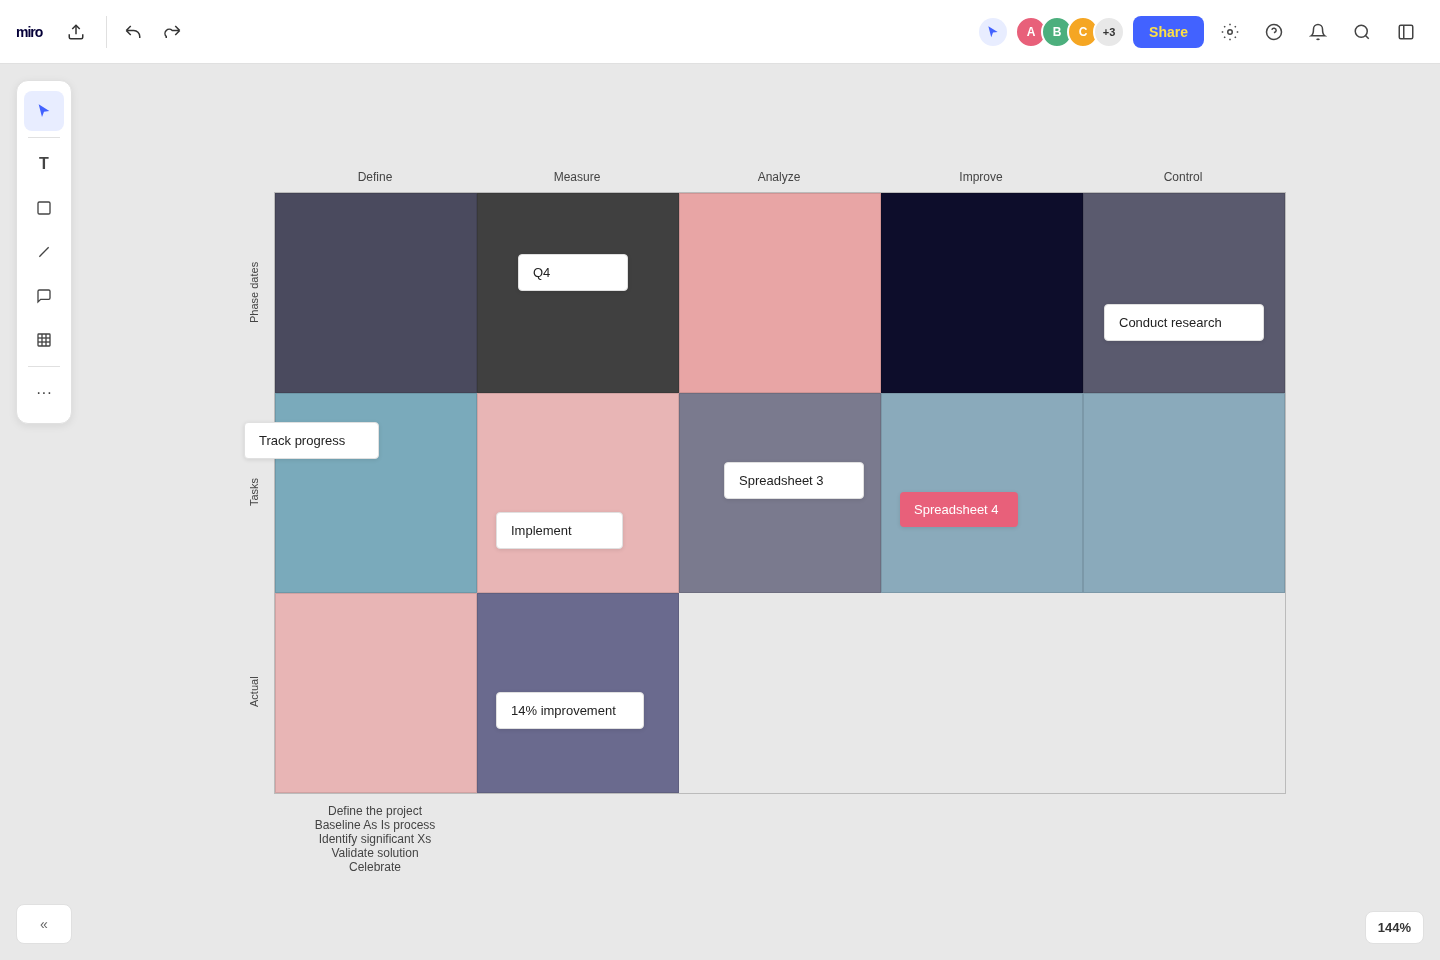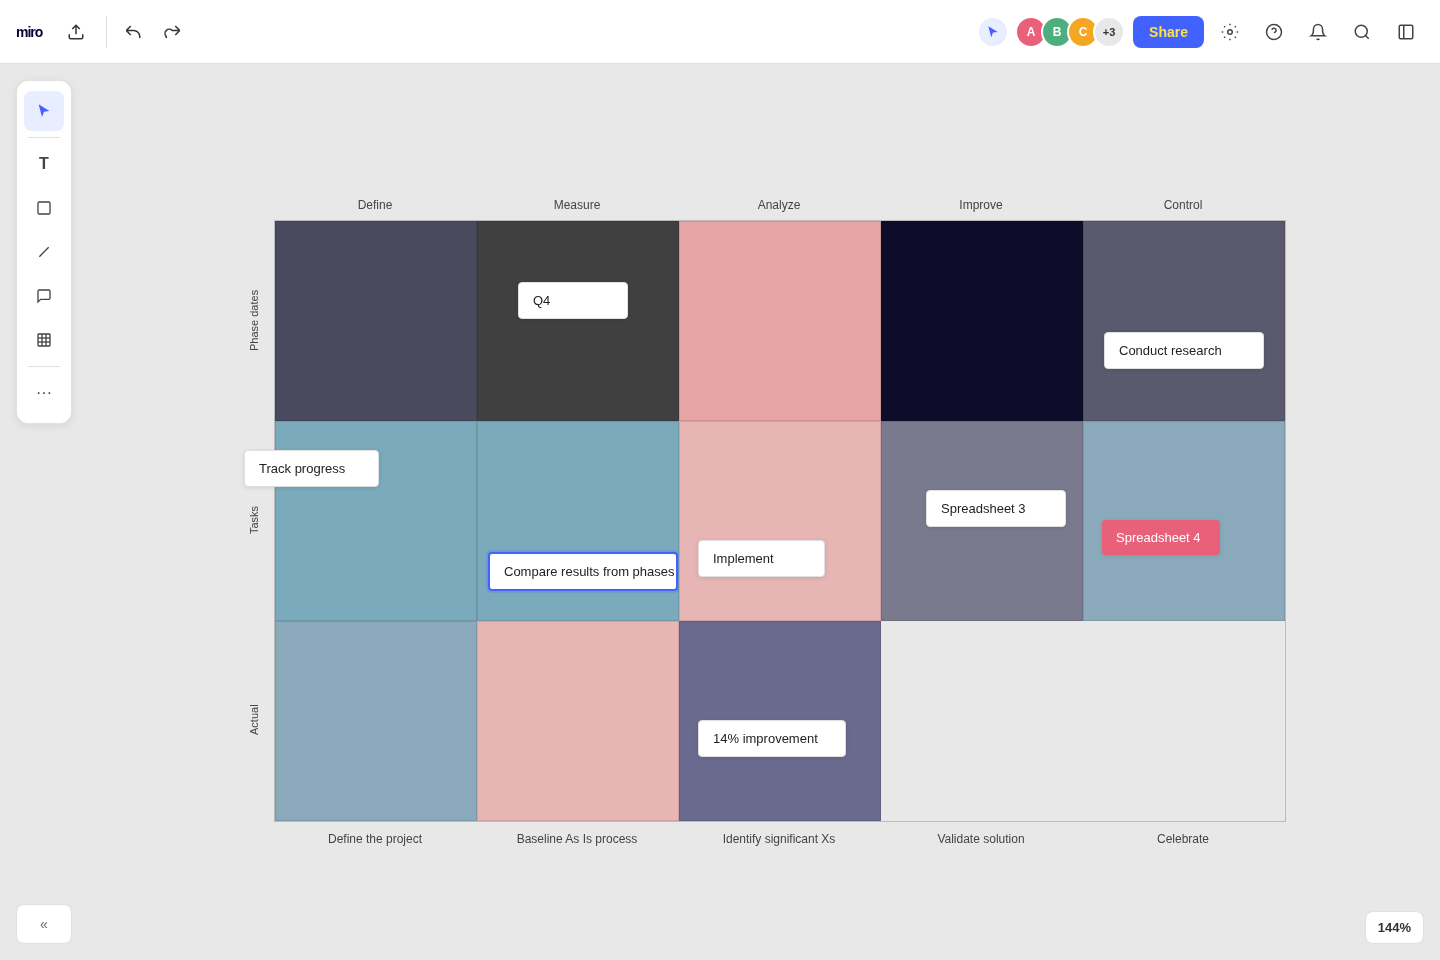--- a/index.html
+++ b/index.html
@@ -278,42 +278,39 @@
         </div>
         <div class="cell" style="background:#e8a5a5;"></div>
         <div class="cell" style="background:#0d0d2b;"></div>
 
         <div class="cell" style="background:#5a5a6e;">
           <div class="card" style="top:110px;left:20px;width:160px;">Conduct research</div>
         </div>
         <div class="cell" style="background:#7aaabb;">
           <div class="card" style="top:28px;left:-32px;width:135px;">Track progress</div>
         </div>
-        <div class="cell" style="background:#7aaabb;">
-          <div class="card selected" style="top:130px;left:10px;width:190px;">Compare results from phases</div>
-        </div>
         <div class="cell" style="background:#e8b5b5;">
           <div class="card" style="top:70px;left:18px;width:127px;margin-top:48px;">Implement</div>
         </div>
 
         <div class="cell" style="background:#7a7a8e;">
           <div class="card" style="top:68px;left:28px;width:140px;margin-left:16px;">Spreadsheet 3</div>
         </div>
         <div class="cell" style="background:#8aaabb;">
           <div class="card pink" style="top:98px;left:18px;width:118px;border-radius:4px;">Spreadsheet 4</div>
         </div>
         <div class="cell" style="background:#8aaabb;"></div>
         <div class="cell" style="background:#e8b5b5;"></div>
         <div class="cell" style="background:#6a6a8e;">
           <div class="card" style="top:98px;left:18px;width:148px;">14% improvement</div>
         </div>
       </div>
     </div>
 
-    <div class="bottom-labels" style="margin-left:40px; margin-top:10px;">
+    <div class="bottom-labels" style="margin-left:40px; margin-top:10px;flex-direction:column;">
       <div class="bottom-label" style="width:202px;">Define the project</div>
       <div class="bottom-label" style="width:202px;">Baseline As Is process</div>
       <div class="bottom-label" style="width:202px;">Identify significant Xs</div>
       <div class="bottom-label" style="width:202px;">Validate solution</div>
       <div class="bottom-label" style="width:202px;">Celebrate</div>
     </div>
 
   </div>
 </div>
 

